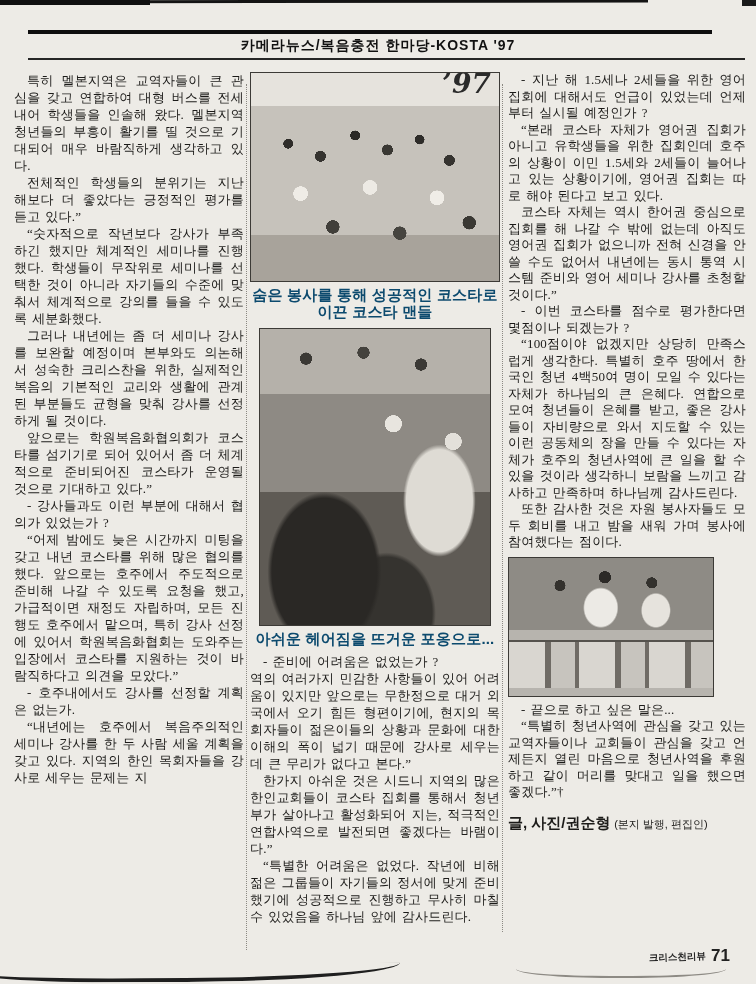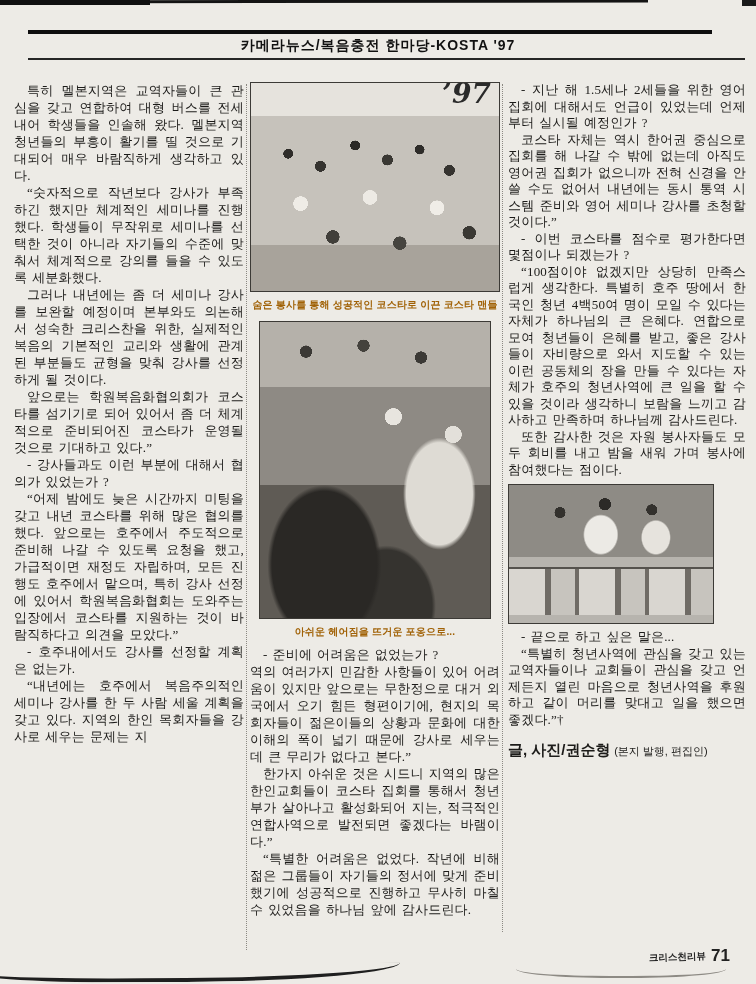--- a/index.html
+++ b/index.html
@@ -17,21 +17,21 @@
   .scan-bottom-right{position:absolute;bottom:6px;right:30px;width:210px;height:8px;border-bottom:2px solid #8d8a84;border-radius:0 0 45% 45%/0 0 90% 90%;}
   
   .rule-thick{position:absolute;left:28px;top:30px;width:684px;height:4px;background:#0e0e0e;}
   .header-title{
     position:absolute;left:0;top:37px;width:100%;text-align:center;
     font-family:"Liberation Sans","DejaVu Sans",sans-serif;
     font-weight:bold;font-size:14px;letter-spacing:1px;color:#111;
   }
   .rule-thin{position:absolute;left:28px;top:58px;width:717px;height:2px;background:#262626;}
   
-  .col{position:absolute;top:82px;}
+  .col{position:absolute;top:72px;}
   .col-left{left:14px;width:230px;font-size:13px;line-height:17px;}
   .col-mid{left:250px;width:250px;font-size:13px;line-height:17px;}
   .col-right{left:508px;width:238px;font-size:13px;line-height:16.5px;}
   .para{margin:0;text-indent:1em;text-align:justify;letter-spacing:.2px;word-spacing:1.5px;}
   .vsep{position:absolute;width:0;border-left:1px dotted #8b8882;}
   .vsep-1{left:246px;top:84px;height:866px;}
   .vsep-2{left:502px;top:84px;height:848px;}
   
   .photo{position:relative;border:1px solid #3c3a36;box-sizing:border-box;overflow:hidden;text-align:right;}
   .photo-group{
@@ -79,22 +79,22 @@
       radial-gradient(ellipse 22px 26px at 72% 38%, #e6e3dd 0 62%, transparent 68%),
       linear-gradient(180deg, #8e8b85 0 52%, #b7b4ae 52% 100%);
   }
   .machines{
     position:absolute;left:0;bottom:8px;width:100%;height:46px;
     background:repeating-linear-gradient(90deg,#d9d6d0 0 36px,#6f6b65 36px 42px,#c7c4be 42px 66px,#6f6b65 66px 70px);
     border-top:2px solid #55524d;
   }
   .caption{
     font-family:"Liberation Sans","DejaVu Sans",sans-serif;
-    font-weight:bold;font-size:10px;text-align:center;margin:4px 0 6px;
-    letter-spacing:.2px;color:#a16207;
+    font-weight:bold;font-size:15px;text-align:center;margin:4px 0 6px;
+    letter-spacing:.2px;color:#0c4a6e;
   }
   
   .byline{margin-top:14px;font-family:"Liberation Sans","DejaVu Sans",sans-serif;}
   .byline .b{font-weight:bold;font-size:15px;}
   .byline .n{font-size:11px;}
   .page-footer{
     position:absolute;right:26px;top:946px;display:flex;align-items:flex-end;gap:5px;
     font-family:"Liberation Sans","DejaVu Sans",sans-serif;color:#222;
   }
   .page-footer .pub{font-weight:bold;font-size:9.5px;padding-bottom:2px;transform:rotate(-2deg);}
@@ -113,20 +113,21 @@
 
   <div class="rule-thick"></div>
   <div class="header-title">카메라뉴스/복음충전 한마당-KOSTA  '97</div>
   <div class="rule-thin"></div>
 
   <div class="vsep vsep-1"></div>
   <div class="vsep vsep-2"></div>
 
   <div class="col col-left">
     <p class="para">특히 멜본지역은 교역자들이 큰 관심을 갖고 연합하여 대형 버스를 전세내어 학생들을 인솔해 왔다. 멜본지역 청년들의 부흥이 활기를 띨 것으로 기대되어 매우 바람직하게 생각하고 있다.</p>
+    <p class="para">전체적인 학생들의 분위기는 지난 해보다 더 좋았다는 긍정적인 평가를 듣고 있다.”</p>
     <p class="para">“숫자적으로 작년보다 강사가 부족하긴 했지만 체계적인 세미나를 진행했다. 학생들이 무작위로 세미나를 선택한 것이 아니라 자기들의 수준에 맞춰서 체계적으로 강의를 들을 수 있도록 세분화했다.</p>
     <p class="para">그러나 내년에는 좀 더 세미나 강사를 보완할 예정이며 본부와도 의논해서 성숙한 크리스찬을 위한, 실제적인 복음의 기본적인 교리와 생활에 관계된 부분들도 균형을 맞춰 강사를 선정하게 될 것이다.</p>
     <p class="para">앞으로는 학원복음화협의회가 코스타를 섬기기로 되어 있어서 좀 더 체계적으로 준비되어진 코스타가 운영될 것으로 기대하고 있다.”</p>
     <p class="para">- 강사들과도 이런 부분에 대해서 협의가 있었는가 ?</p>
     <p class="para">“어제 밤에도 늦은 시간까지 미팅을 갖고 내년 코스타를 위해 많은 협의를 했다. 앞으로는 호주에서 주도적으로 준비해 나갈 수 있도록 요청을 했고, 가급적이면 재정도 자립하며, 모든 진행도 호주에서 맡으며, 특히 강사 선정에 있어서 학원복음화협회는 도와주는 입장에서 코스타를 지원하는 것이 바람직하다고 의견을 모았다.”</p>
     <p class="para">- 호주내에서도 강사를 선정할 계획은 없는가.</p>
     <p class="para">“내년에는 호주에서 복음주의적인 세미나 강사를 한 두 사람 세울 계획을 갖고 있다. 지역의 한인 목회자들을 강사로 세우는 문제는 지</p>
   </div>
 
   <div class="col col-mid">
@@ -137,20 +138,21 @@
     <div class="photo photo-hug"></div>
     <div class="caption">아쉬운 헤어짐을 뜨거운 포옹으로...</div>
     <p class="para">- 준비에 어려움은 없었는가 ?</p>
     <p class="para" style="text-indent:0;">역의 여러가지 민감한 사항들이 있어 어려움이 있지만 앞으로는 무한정으로 대거 외국에서 오기 힘든 형편이기에, 현지의 목회자들이 젊은이들의 상황과 문화에 대한 이해의 폭이 넓기 때문에 강사로 세우는 데 큰 무리가 없다고 본다.”</p>
     <p class="para">한가지 아쉬운 것은 시드니 지역의 많은 한인교회들이 코스타 집회를 통해서 청년부가 살아나고 활성화되어 지는, 적극적인 연합사역으로 발전되면 좋겠다는 바램이다.”</p>
     <p class="para">“특별한 어려움은 없었다. 작년에 비해 젊은 그룹들이 자기들의 정서에 맞게 준비했기에 성공적으로 진행하고 무사히 마칠 수 있었음을 하나님 앞에 감사드린다.</p>
   </div>
 
   <div class="col col-right">
     <p class="para">- 지난 해 1.5세나 2세들을 위한 영어 집회에 대해서도 언급이 있었는데 언제부터 실시될 예정인가 ?</p>
+    <p class="para">“본래 코스타 자체가 영어권 집회가 아니고 유학생들을 위한 집회인데 호주의 상황이 이민 1.5세와 2세들이 늘어나고 있는 상황이기에, 영어권 집회는 따로 해야 된다고 보고 있다.</p>
     <p class="para">코스타 자체는 역시 한어권 중심으로 집회를 해 나갈 수 밖에 없는데 아직도 영어권 집회가 없으니까 전혀 신경을 안 쓸 수도 없어서 내년에는 동시 통역 시스템 준비와 영어 세미나 강사를 초청할 것이다.”</p>
     <p class="para">- 이번 코스타를 점수로 평가한다면 몇점이나 되겠는가 ?</p>
     <p class="para">“100점이야 없겠지만 상당히 만족스럽게 생각한다. 특별히 호주 땅에서 한국인 청년 4백50여 명이 모일 수 있다는 자체가 하나님의 큰 은혜다. 연합으로 모여 청년들이 은혜를 받고, 좋은 강사들이 자비량으로 와서 지도할 수 있는 이런 공동체의 장을 만들 수 있다는 자체가 호주의 청년사역에 큰 일을 할 수 있을 것이라 생각하니 보람을 느끼고 감사하고 만족하며 하나님께 감사드린다.</p>
     <p class="para">또한 감사한 것은 자원 봉사자들도 모두 회비를 내고 밤을 새워 가며 봉사에 참여했다는 점이다.</p>
     <div class="photo photo-tape">
       <div class="machines"></div>
     </div>
     <p class="para">- 끝으로 하고 싶은 말은...</p>
     <p class="para">“특별히 청년사역에 관심을 갖고 있는 교역자들이나 교회들이 관심을 갖고 언제든지 열린 마음으로 청년사역을 후원하고 같이 머리를 맞대고 일을 했으면 좋겠다.”†</p>
     <div class="byline">

